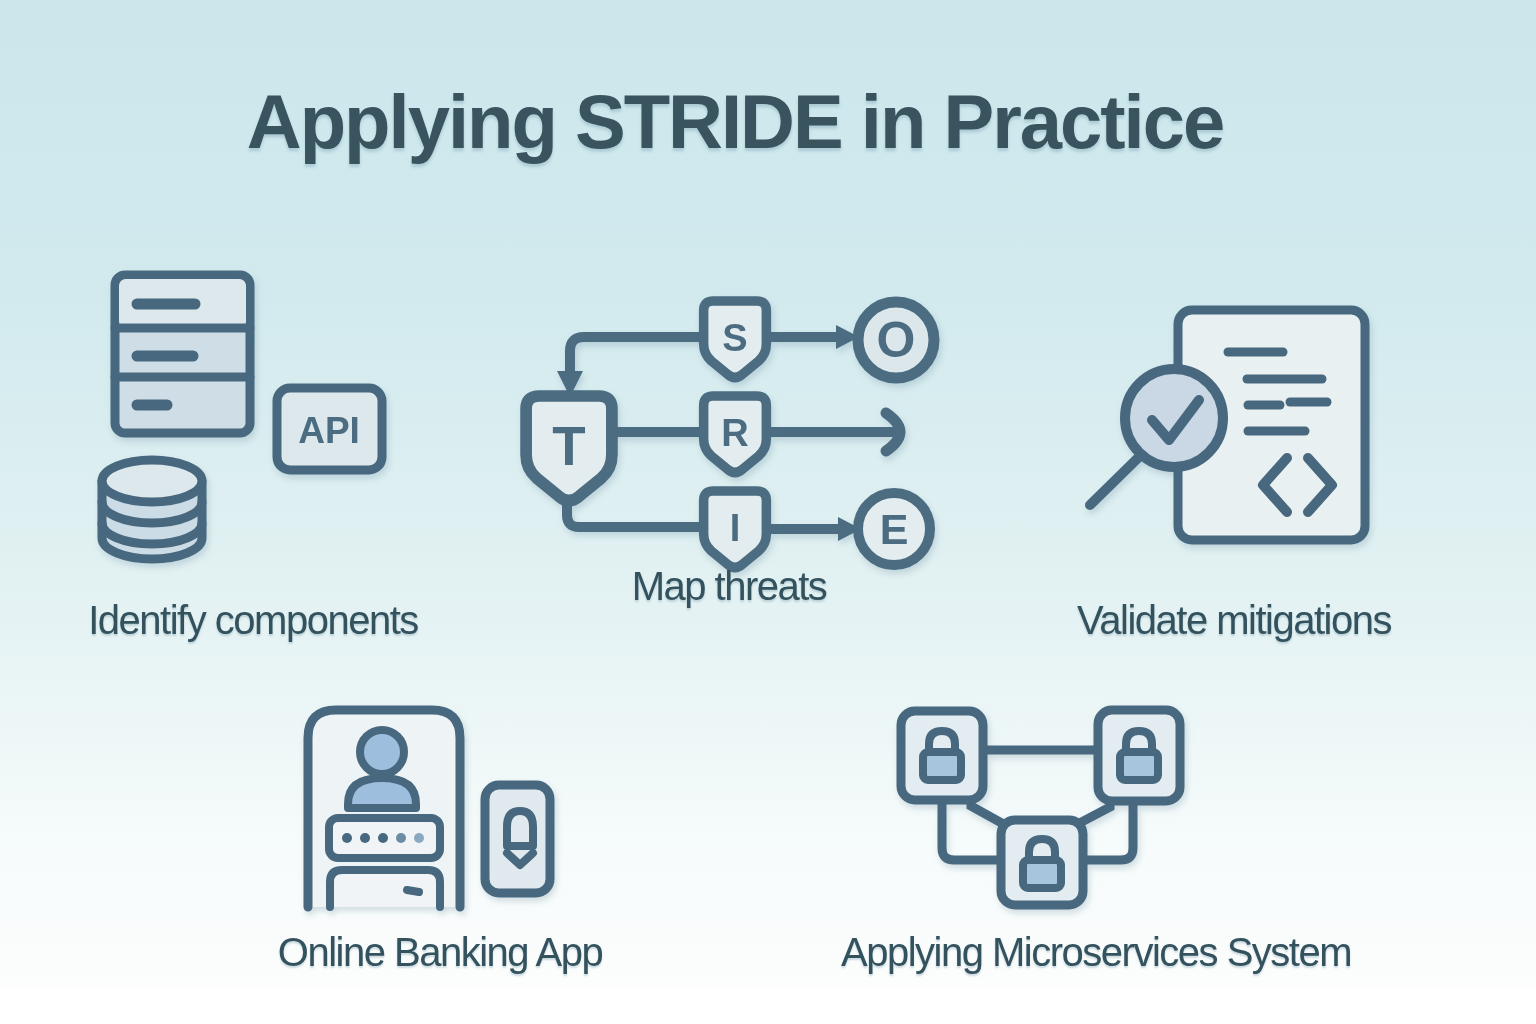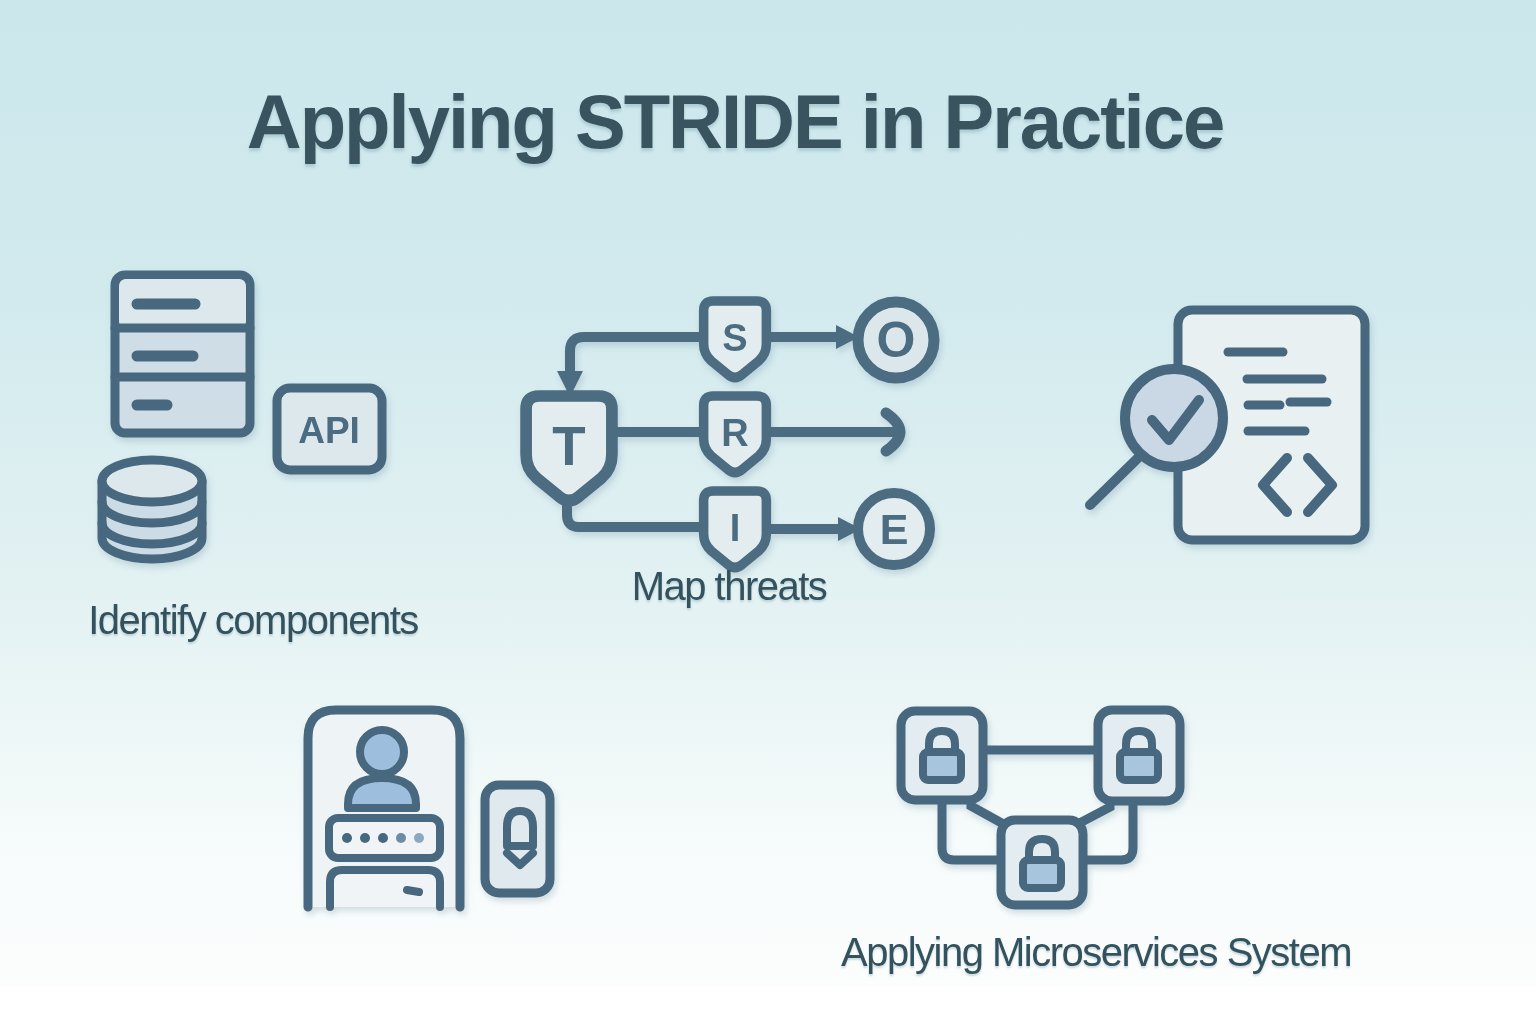--- a/index.html
+++ b/index.html
@@ -111,20 +111,21 @@
     <g stroke="#47687e" stroke-width="10" stroke-linecap="round" stroke-linejoin="round" fill="none">
       <path d="M207,158 L183,185 L207,212"></path>
       <path d="M228,158 L252,185 L228,212"></path>
     </g>
     <g stroke="#47687e" stroke-linecap="round" fill="none">
       <line x1="60" y1="156" x2="10" y2="205" stroke-width="10"></line>
       <circle cx="94" cy="118" r="49" fill="#c9d8e4" stroke-width="10"></circle>
       <path d="M72,120 L89,140 L119,100" stroke-width="10" stroke-linejoin="round"></path>
     </g>
   </svg>
+  <div class="step-label" style="left:1234px;top:598px">Validate mitigations</div>
 
   <svg class="icon" style="left:300px;top:700px" width="270" height="215" viewBox="0 0 270 215">
     <g>
       <path d="M8,207 V38 Q8,10 36,10 H132 Q160,10 160,38 V207" fill="#eef3f5" stroke="#47687e" stroke-width="9" stroke-linecap="round" fill-rule="evenodd"></path>
       <g stroke="#47687e" stroke-width="8">
         <path d="M48,108 V104 Q48,78 82,78 Q116,78 116,104 V108 Z" fill="#9dbedd" stroke-linejoin="round"></path>
         <circle cx="82" cy="52" r="22" fill="#9dbedd"></circle>
       </g>
       <g>
         <rect x="29" y="118" width="111" height="40" rx="9" fill="#f0f4f6" stroke="#47687e" stroke-width="8"></rect>
@@ -138,20 +139,21 @@
         <path d="M30,207 V182 Q30,170 42,170 H128 Q140,170 140,182 V207" fill="#f0f4f6" stroke="#47687e" stroke-width="8" stroke-linecap="round"></path>
         <line x1="107" y1="190" x2="119" y2="192" stroke="#47687e" stroke-width="8" stroke-linecap="round"></line>
       </g>
     </g>
     <g>
       <rect x="185" y="85" width="65" height="108" rx="14" fill="#dfe9ee" stroke="#47687e" stroke-width="9"></rect>
       <path d="M207,146 V127 Q207,111 220,111 Q233,111 233,127 V146 Z" fill="#dfe9ee" stroke="#47687e" stroke-width="8" stroke-linejoin="round"></path>
       <path d="M207,153 L220,165 L233,153" fill="none" stroke="#47687e" stroke-width="8" stroke-linecap="round" stroke-linejoin="round"></path>
     </g>
   </svg>
+  <div class="step-label" style="left:440px;top:930px">Online Banking App</div>
 
   <svg class="icon" style="left:895px;top:700px" width="290" height="215" viewBox="0 0 290 215">
     <g stroke="#47687e" stroke-width="9" stroke-linecap="round" fill="none">
       <line x1="88" y1="50" x2="203" y2="50"></line>
       <path d="M47,100 V148 Q47,160 59,160 H106"></path>
       <path d="M238,101 V148 Q238,160 226,160 H188"></path>
       <path d="M76,100 V106 L112,126"></path>
       <path d="M215,101 V107 L179,126"></path>
     </g>
     <g>

